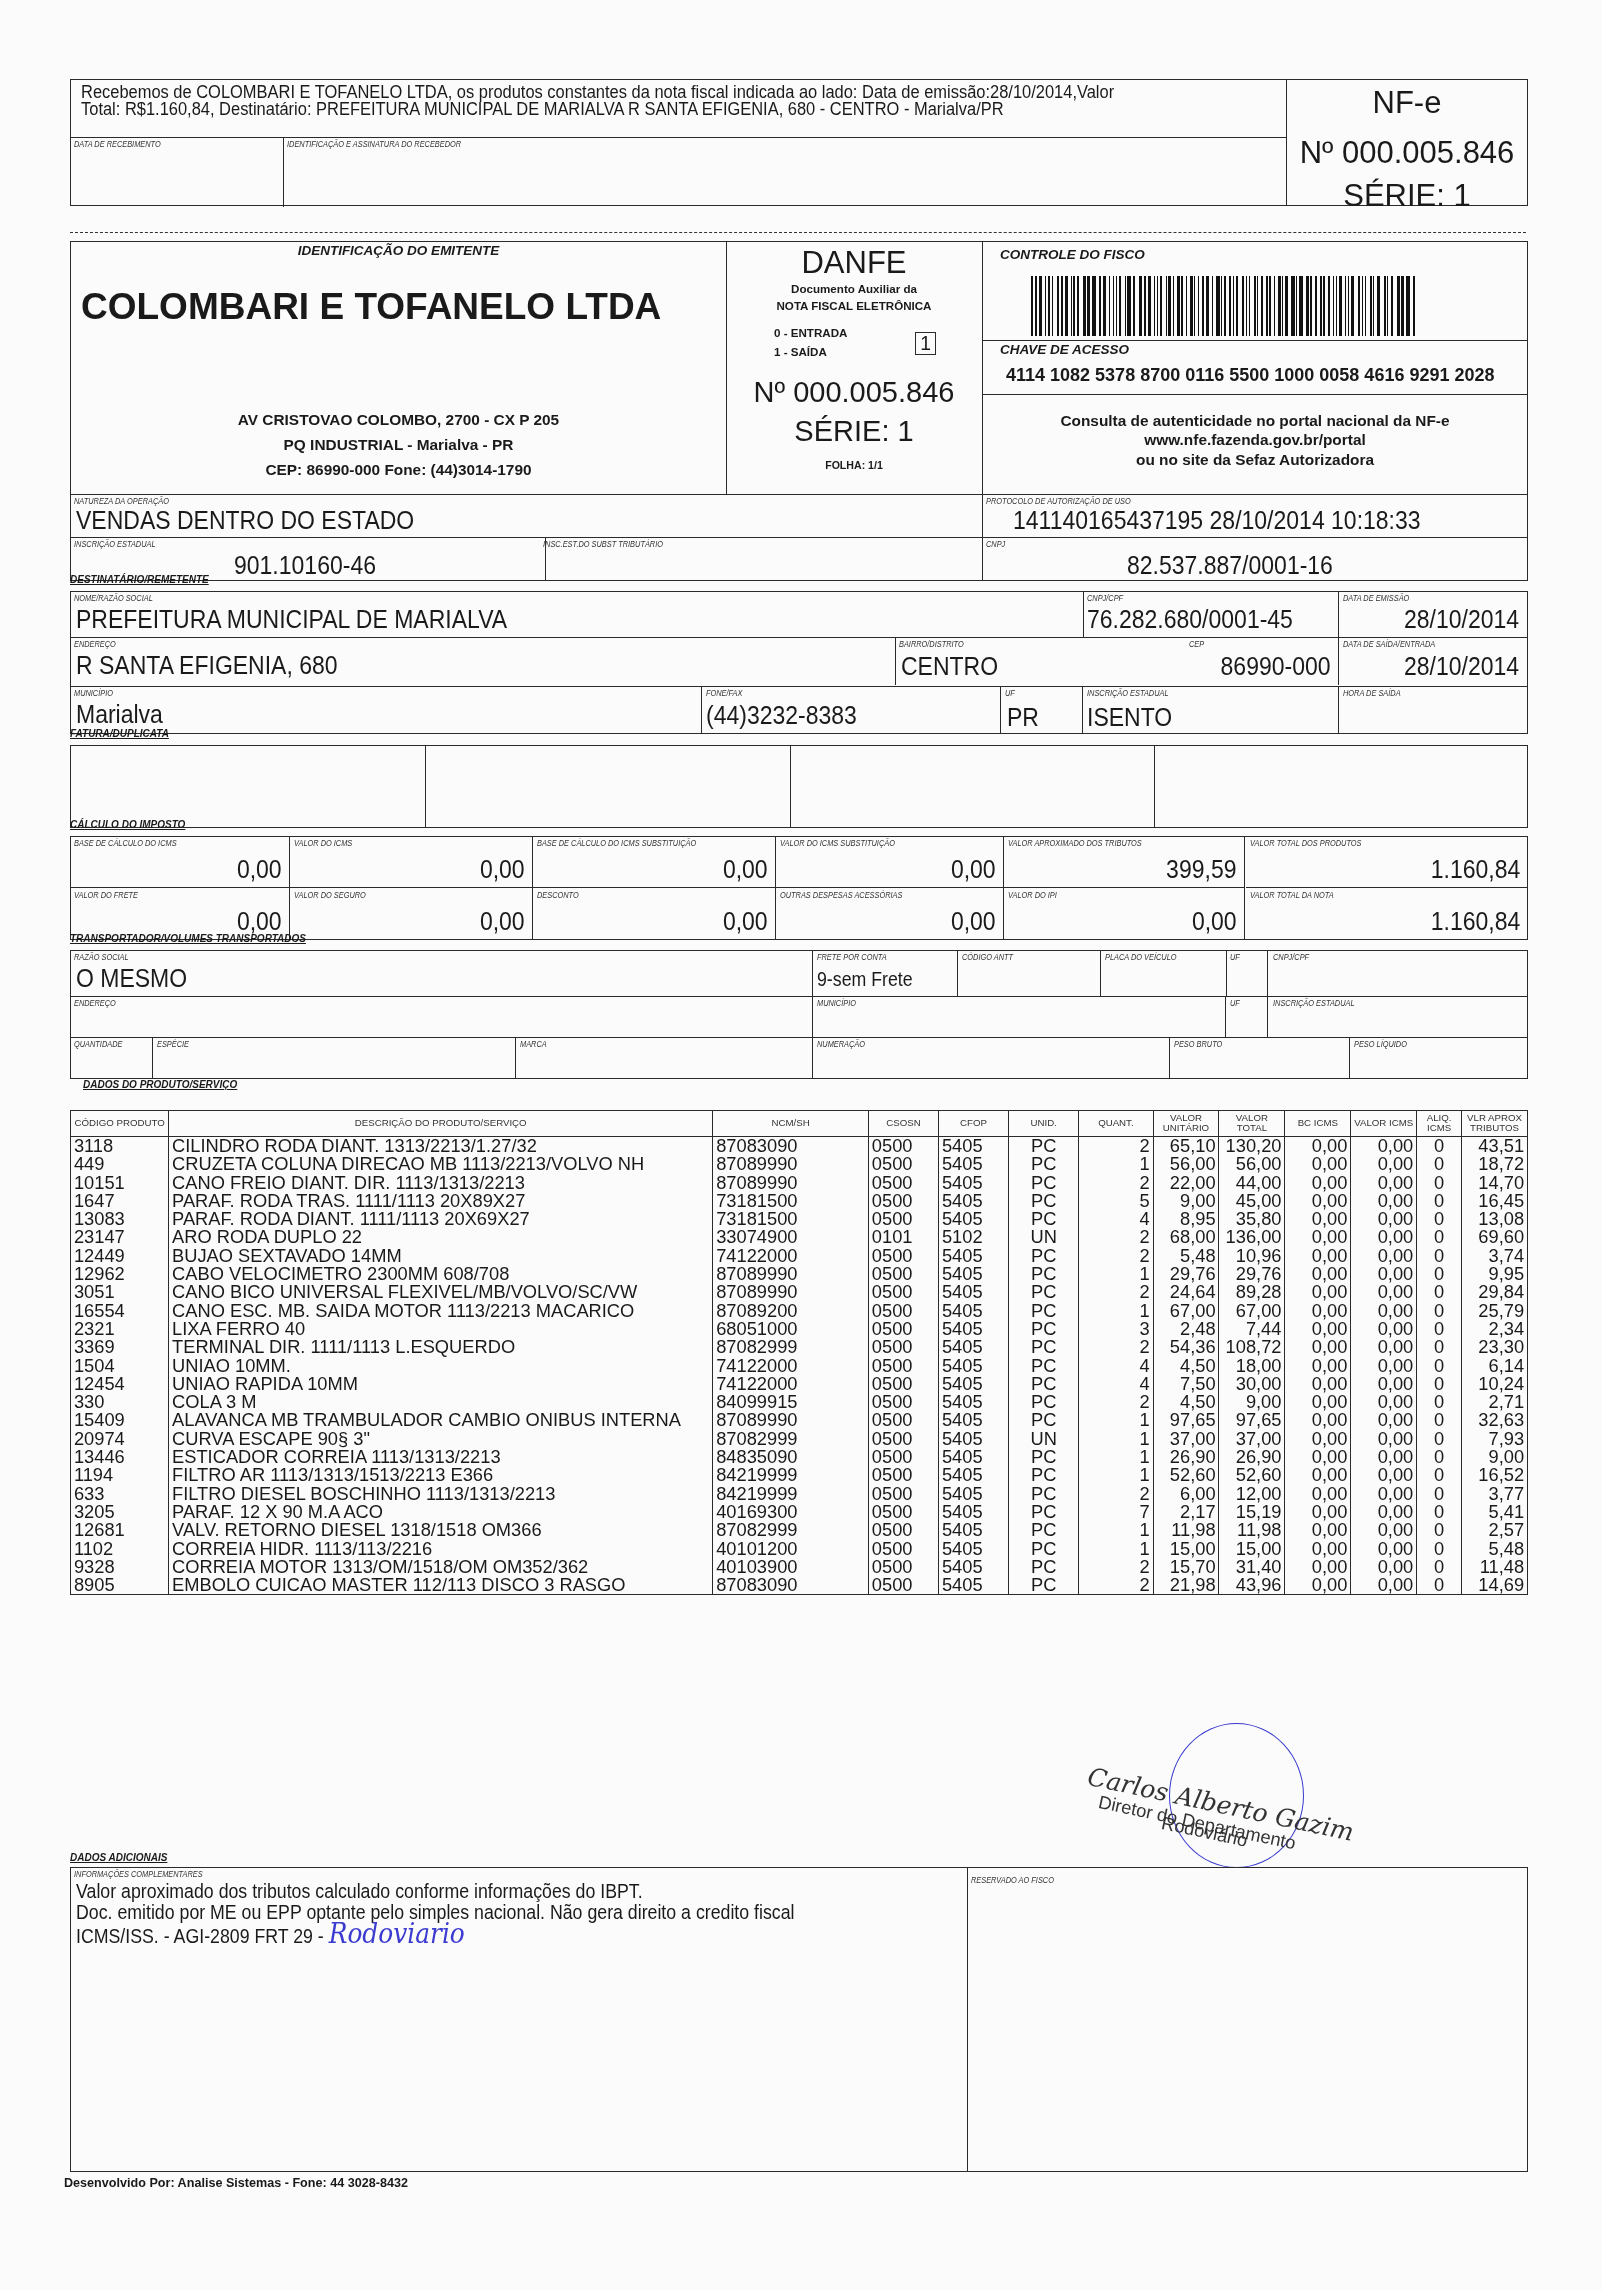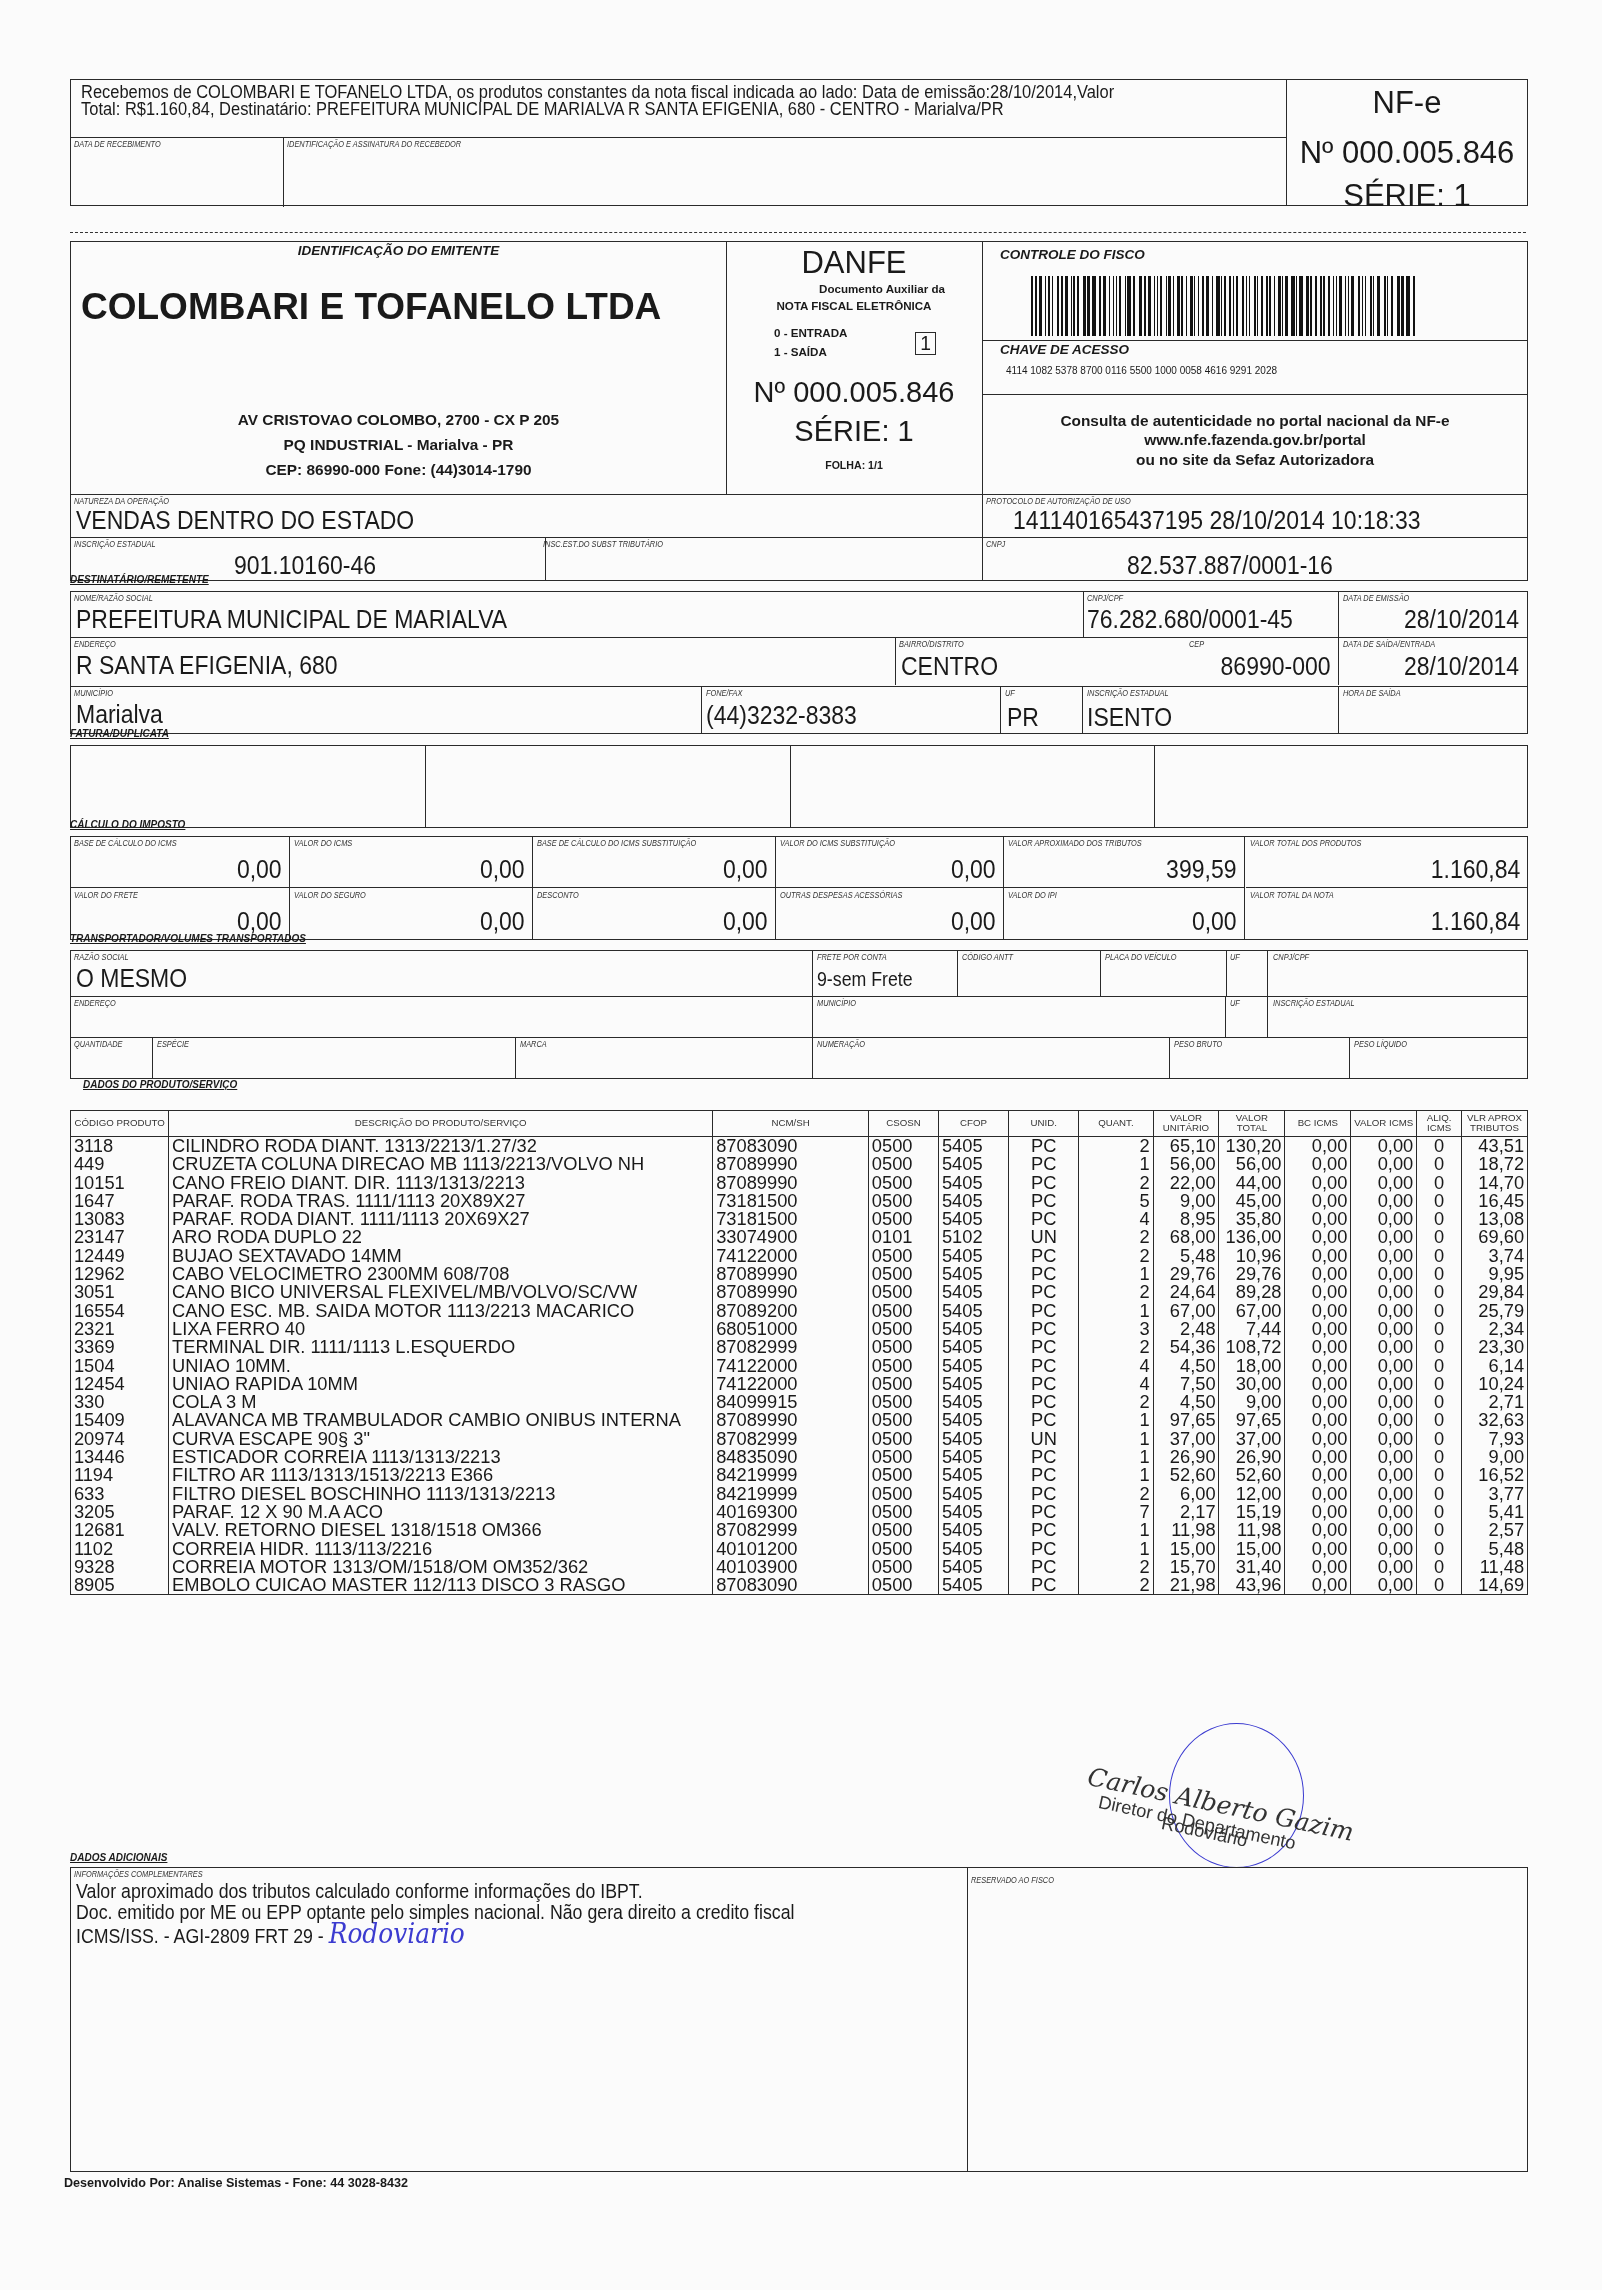--- a/index.html
+++ b/index.html
@@ -56,21 +56,21 @@
 <div class="abs" style="left:70px; top:407px; width:657px; text-align:center; font-size:15.4px; font-weight:bold; line-height:25px;">
   <div>AV CRISTOVAO COLOMBO, 2700 - CX P 205</div>
   <div>PQ INDUSTRIAL - Marialva - PR</div>
   <div>CEP: 86990-000 Fone: (44)3014-1790</div>
 </div>
 <div class="abs" style="left:726px; top:241px; height:253px; border-left:1.4px solid #2a2a2a;"></div>
 <div class="abs" style="left:982px; top:241px; height:340px; border-left:1.4px solid #2a2a2a;"></div>
 
 <div class="abs" style="left:726px; top:241px; width:256px; height:253px;">
   <div style="position:absolute; top:3.9px; width:100%; text-align:center; font-size:31px;">DANFE</div>
-  <div style="position:absolute; top:41px; width:100%; text-align:center; font-size:11.6px; font-weight:bold;margin-left:28px;">Documento Auxiliar da</div>
+  <div style="position:absolute; top:41px; width:100%; text-align:center; font-size:11.6px; font-weight:bold;">Documento Auxiliar da</div>
   <div style="position:absolute; top:58px; width:100%; text-align:center; font-size:11.6px; font-weight:bold;">NOTA FISCAL ELETRÔNICA</div>
   <div style="position:absolute; top:85px; left:48px; font-size:11.6px; font-weight:bold;">0 - ENTRADA</div>
   <div style="position:absolute; top:104px; left:48px; font-size:11.6px; font-weight:bold;">1 - SAÍDA</div>
   <div style="position:absolute; top:91px; left:189px; width:21px; height:23px; border:1.4px solid #2a2a2a; text-align:center; font-size:19.3px; line-height:21px;">1</div>
   <div style="position:absolute; top:135px; width:100%; text-align:center; font-size:29px;">Nº 000.005.846</div>
   <div style="position:absolute; top:174px; width:100%; text-align:center; font-size:29px;">SÉRIE: 1</div>
   <div style="position:absolute; top:218px; width:100%; text-align:center; font-size:10.6px; font-weight:bold;">FOLHA: 1/1</div>
 </div>
 
 <div class="abs" style="left:1000px; top:247px; font-size:13.5px; font-weight:bold; font-style:italic;">CONTROLE DO FISCO</div>
@@ -159,21 +159,21 @@
     <span style="width: 2.9px; margin-right: 1.4px;"></span>
     <span style="width: 1.4px; margin-right: 2.4px;"></span>
     <span style="width: 2.9px; margin-right: 3.4px;"></span>
     <span style="width: 4.3px; margin-right: 1.4px;"></span>
     <span style="width: 2.9px; margin-right: 2.4px;"></span>
     <span style="width: 4.3px; margin-right: 3.4px;"></span>
     <span style="width: 2.9px; margin-right: 1.4px;"></span>
   </div>
 <div class="abs" style="left:982px; top:340px; width:546px; border-top:1.4px solid #2a2a2a;"></div>
 <div class="abs" style="left:1000px; top:342px; font-size:13.5px; font-weight:bold; font-style:italic;">CHAVE DE ACESSO</div>
-<div class="abs" style="left:1006px; top:365px; font-size:10px; font-weight:normal; white-space:nowrap;">4114 1082 5378 8700 0116 5500 1000 0058 4616 9291 2028</div>
+<div class="abs" style="left:1006px; top:365px; font-size:18px; font-weight:bold; white-space:nowrap;">4114 1082 5378 8700 0116 5500 1000 0058 4616 9291 2028</div>
 <div class="abs" style="left:982px; top:394px; width:546px; border-top:1.4px solid #2a2a2a;"></div>
 <div class="abs" style="left:982px; top:411px; width:546px; text-align:center; font-size:15.4px; font-weight:bold; line-height:19.3px;">
   <div>Consulta de autenticidade no portal nacional da NF-e</div>
   <div>www.nfe.fazenda.gov.br/portal</div>
   <div>ou no site da Sefaz Autorizadora</div>
 </div>
 
 <div class="abs" style="left:70px; top:494px; width:1458px; border-top:1.4px solid #2a2a2a;"></div>
 <div class="abs" style="left:70px; top:494px; width:912px; height:42px;">
   <span class="lbl">NATUREZA DA OPERAÇÃO</span>

